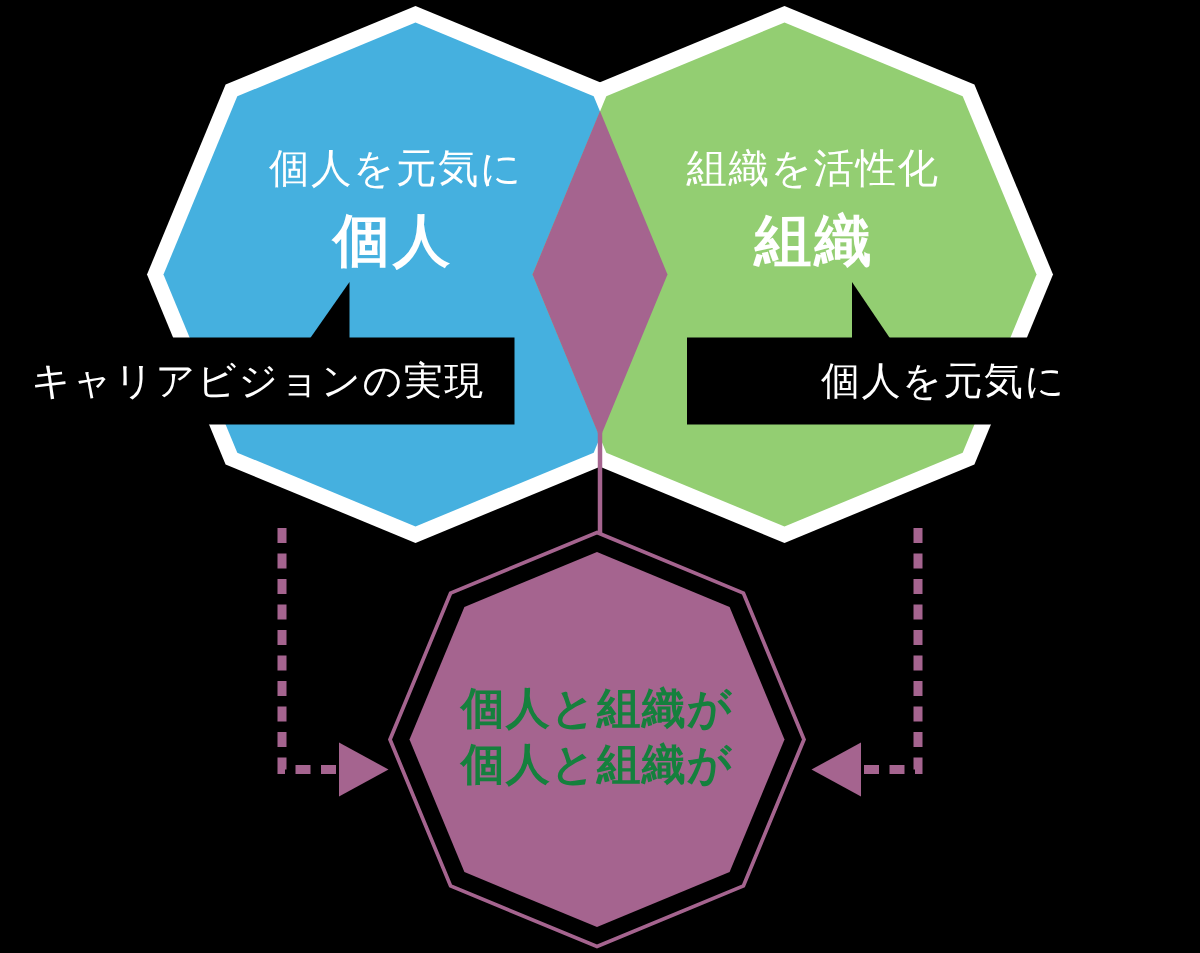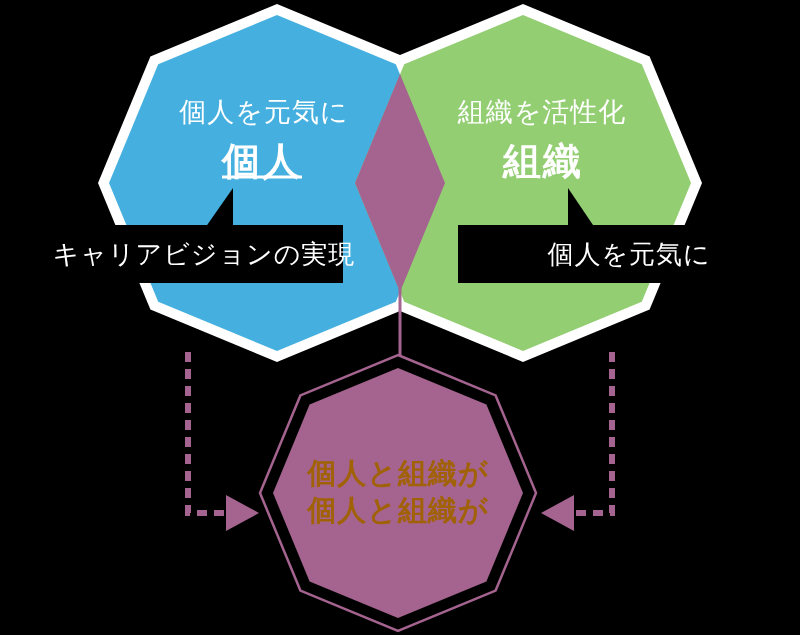--- a/index.html
+++ b/index.html
@@ -17,21 +17,21 @@
     color:#fff;
     white-space:nowrap;
     text-align:center;
   }
   .tagline{font-size:27px;font-weight:500;letter-spacing:1px;}
   .biglabel{font-size:38px;font-weight:700;letter-spacing:2px;}
   .bartext{font-size:26px;font-weight:500;letter-spacing:1px;}
   .synergy{
     position:absolute;left:398px;top:492px;
     transform:translate(-50%,-50%);
-    color:#a16207;font-size:29px;font-weight:700;
+    color:#15803d;font-size:29px;font-weight:700;
     line-height:37px;text-align:center;white-space:nowrap;
     letter-spacing:1px;
   }
 </style>
 </head>
 <body>
 
 <div class="stage">
 
   <svg width="800" height="635" viewBox="0 0 800 635">
@@ -59,27 +59,27 @@
 
     <path d="M188,352 L188,513 L226,513" fill="none" stroke-width="6" stroke-dasharray="10 7" stroke="#a5648f"></path>
     <polygon points="226,495 226,531 259,513" fill="#a5648f"></polygon>
 
     <path d="M612,352 L612,513 L574,513" fill="none" stroke-width="6" stroke-dasharray="10 7" stroke="#a5648f"></path>
     <polygon points="574,495 574,531 541,513" fill="#a5648f"></polygon>
   </svg>
 
   <div class="txt tagline" style="left:264px;top:112px;">個人を元気に</div>
 
-  <div class="txt biglabel" style="left:262px;top:161px;text-decoration:underline;">個人</div>
+  <div class="txt biglabel" style="left:262px;top:161px;">個人</div>
 
   <div class="txt tagline" style="left:542px;top:112px;">組織を活性化</div>
 
   <div class="txt biglabel" style="left:543px;top:161px;">組織</div>
 
-  <div class="txt bartext" style="left:172px;top:254px;margin-left:32px;">キャリアビジョンの実現</div>
+  <div class="txt bartext" style="left:172px;top:254px;">キャリアビジョンの実現</div>
 
   <div class="txt bartext" style="left:629px;top:254px;">個人を元気に</div>
 
   <div class="synergy">
     <div>個人と組織が</div>
     <div>個人と組織が</div>
   </div>
 
 </div>
 

